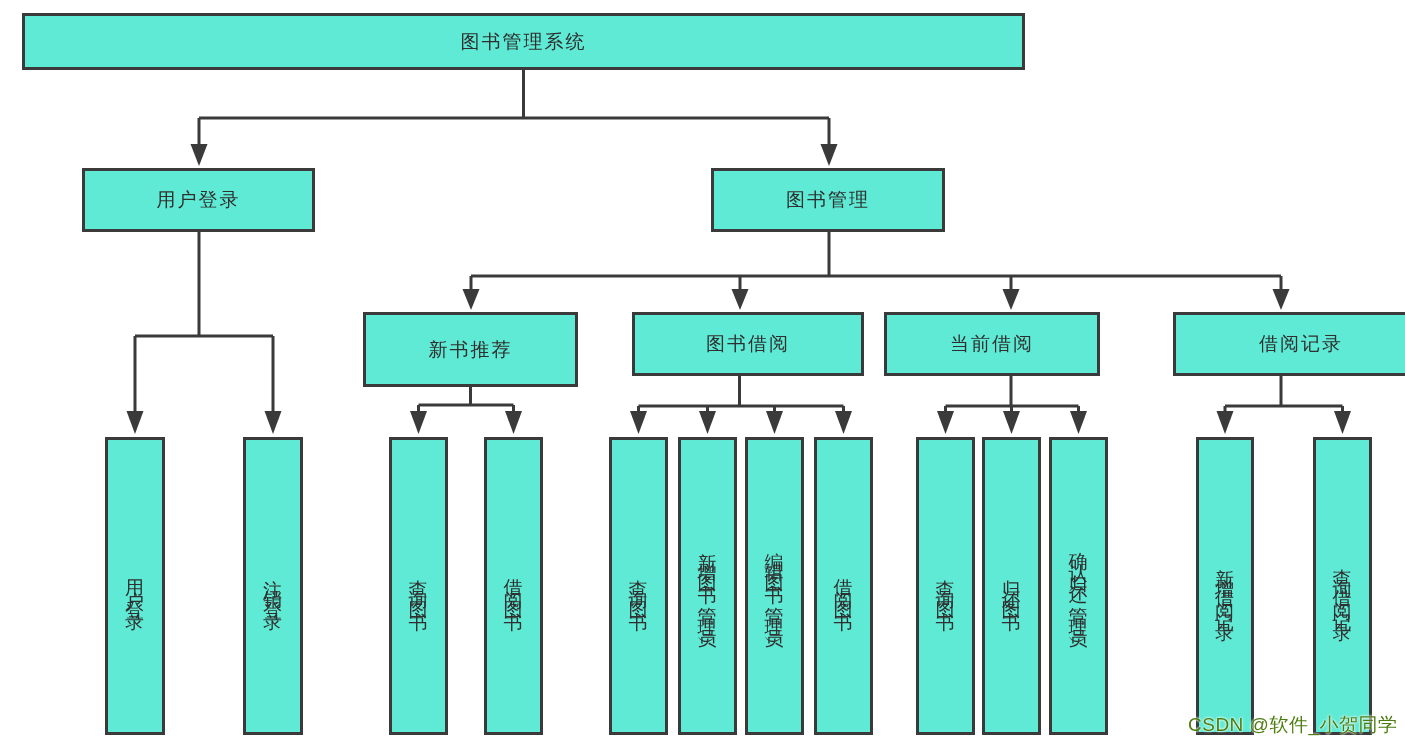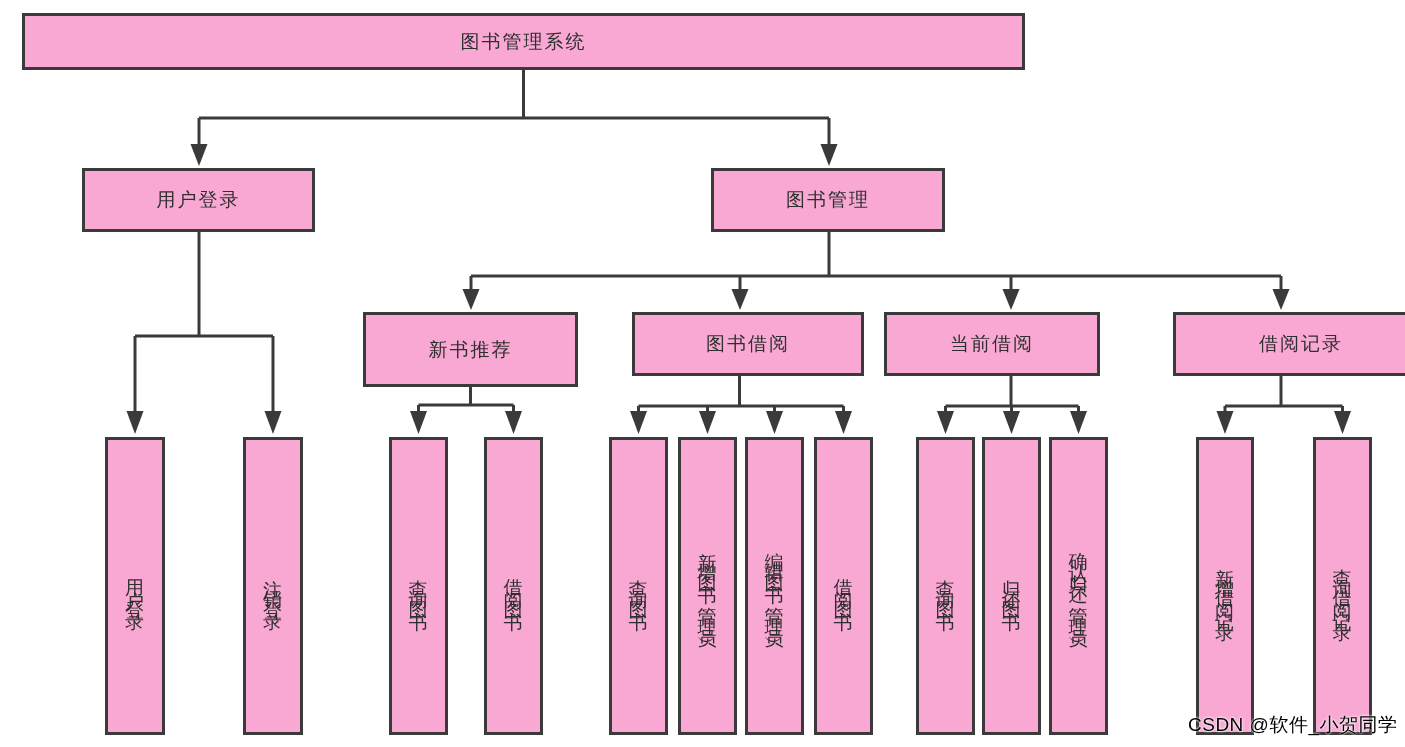--- a/index.html
+++ b/index.html
@@ -12,21 +12,21 @@
     width: 1405px;
     height: 747px;
     background: #ffffff;
     font-family: "Liberation Sans", "DejaVu Sans", sans-serif;
     overflow: hidden;
   }
   .box {
     position: absolute;
     box-sizing: border-box;
     border: 3px solid #3a3a3a;
-    background: #f9a8d4;
+    background: #5eead4;
     display: flex;
     align-items: center;
     justify-content: center;
     color: #2f2f2f;
     z-index: 2;
     text-align: right;
   }
   .hbox {
     font-size: 19px;
     letter-spacing: 2px;
@@ -58,21 +58,21 @@
   }
   #connectors polygon {
     fill: #3a3a3a;
     stroke: none;
   }
   .watermark {
     position: absolute;
     left: 1188px;
     top: 712px;
     font-size: 19px;
-    color: #000000;
+    color: #4d7c0f;
     letter-spacing: 0.5px;
     white-space: nowrap;
     text-shadow: 0 0 3px #ffffff, 0 0 2px #ffffff;
     z-index: 3;
   }
 </style>
 </head>
 <body>
 
 <div id="canvas">

